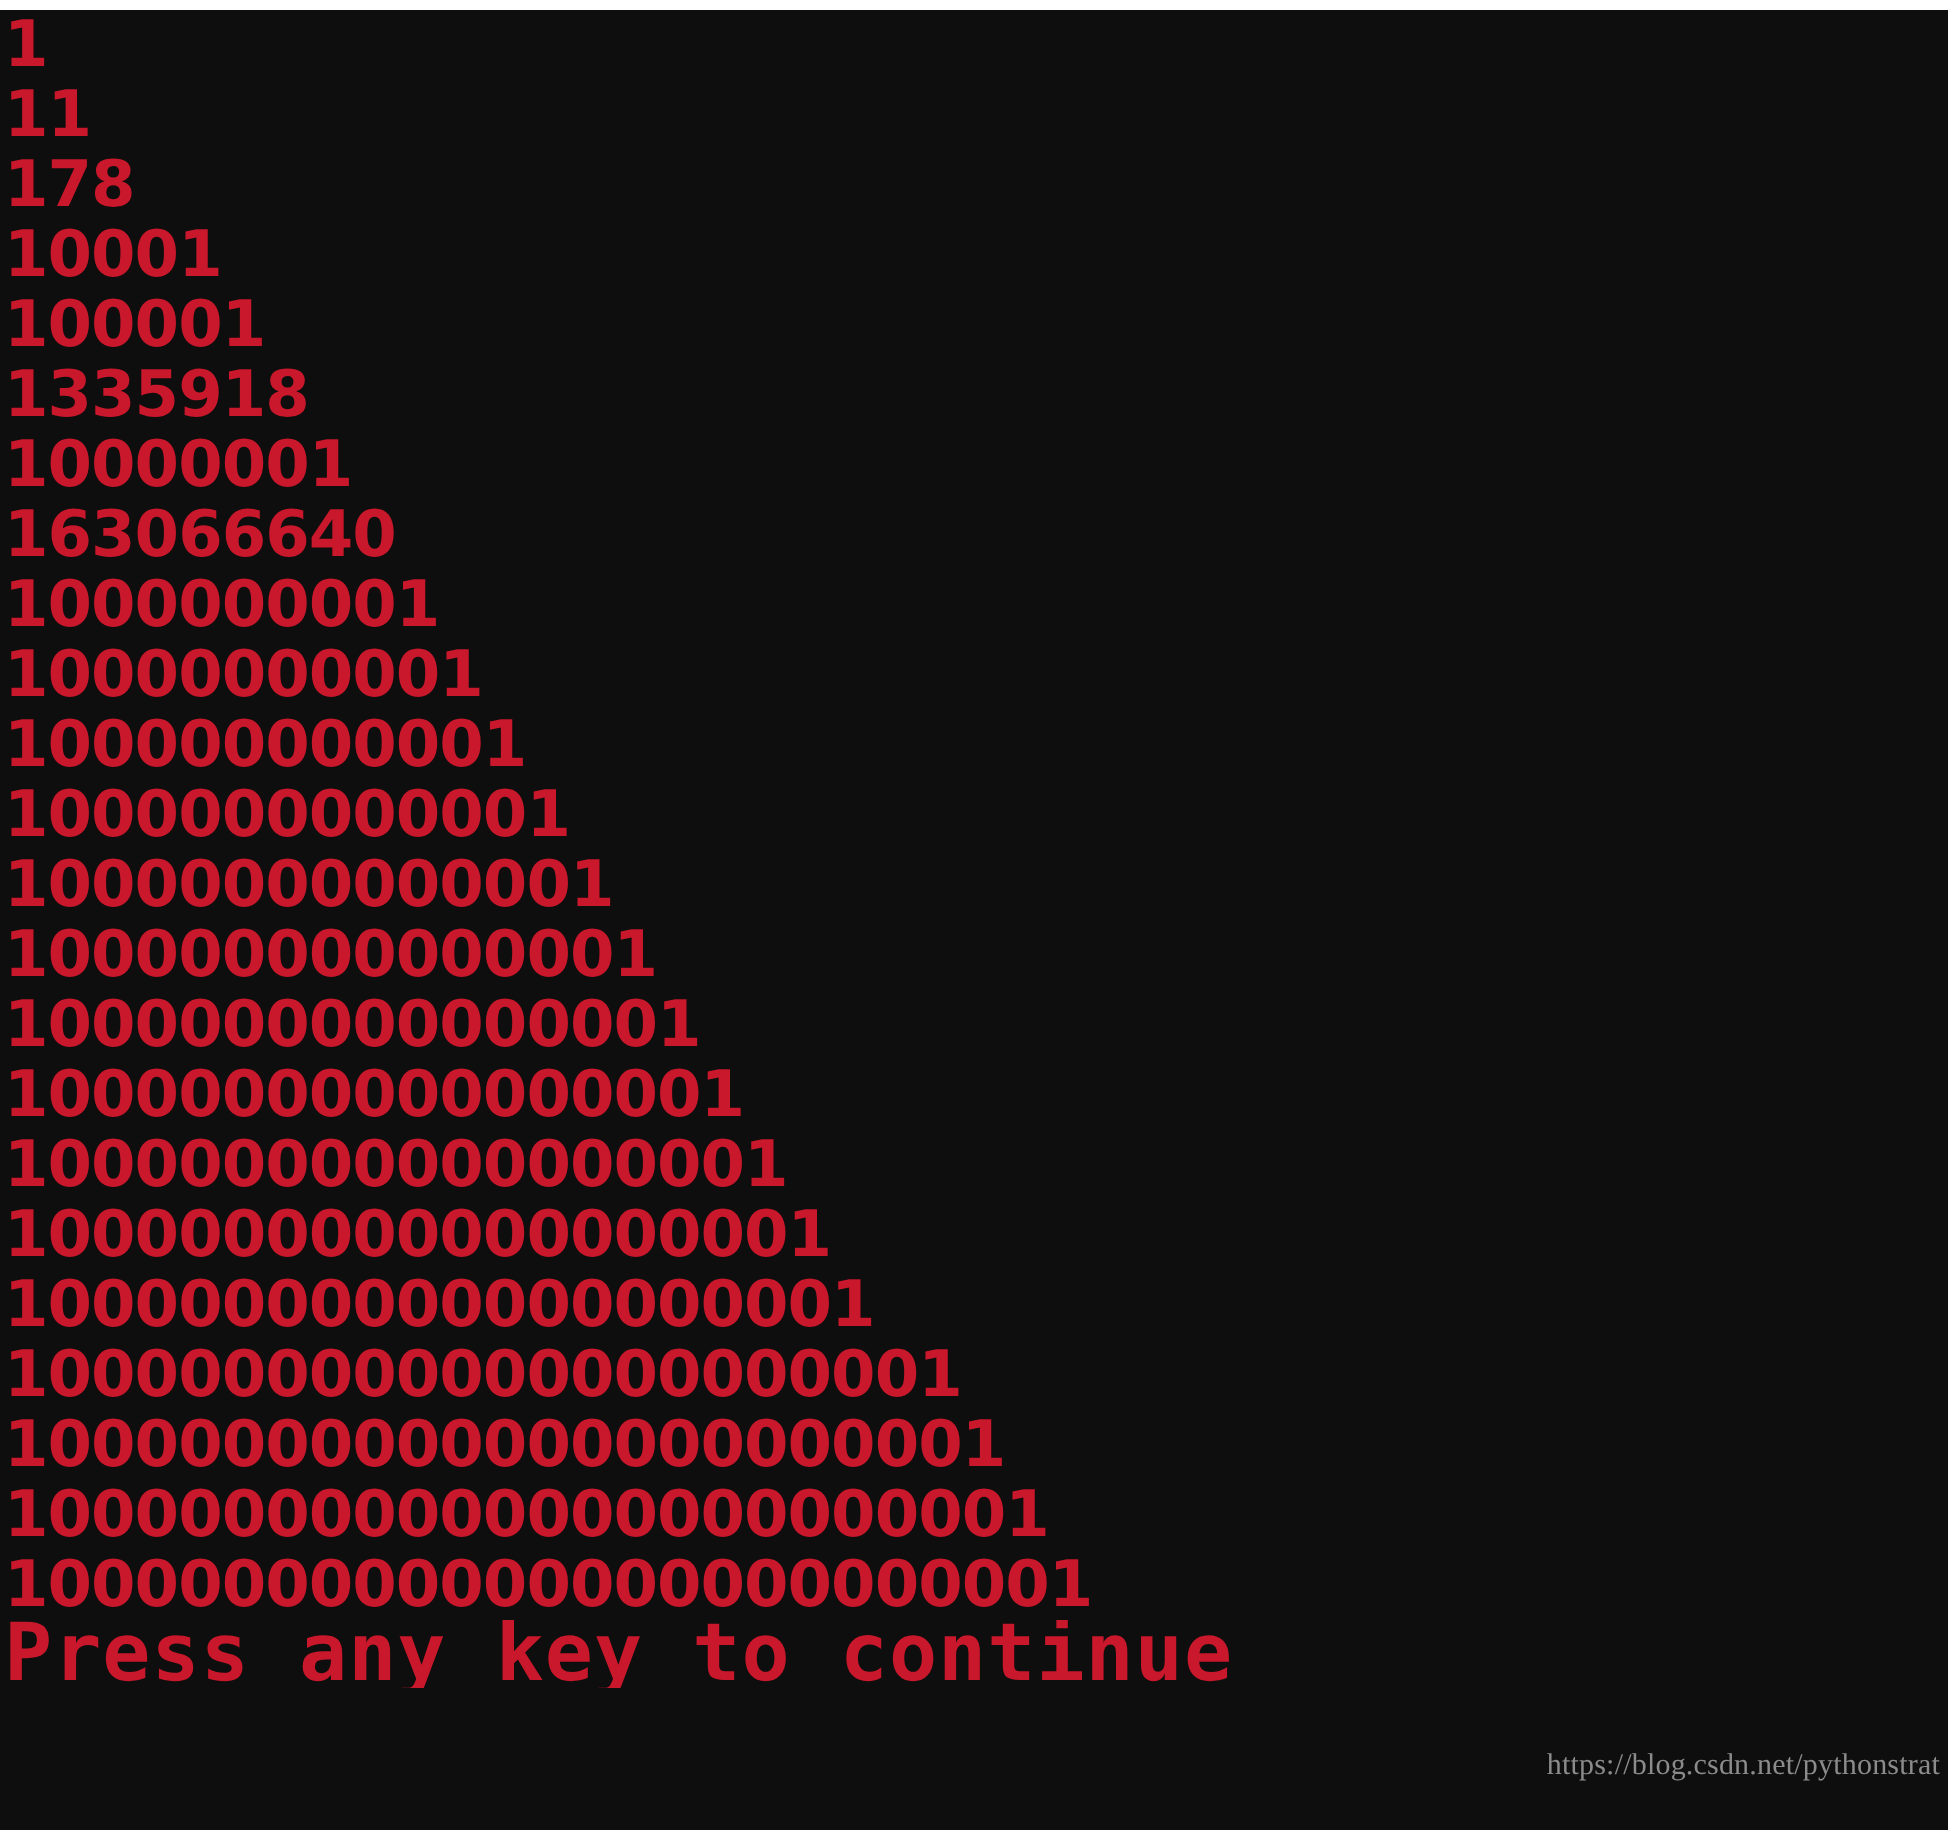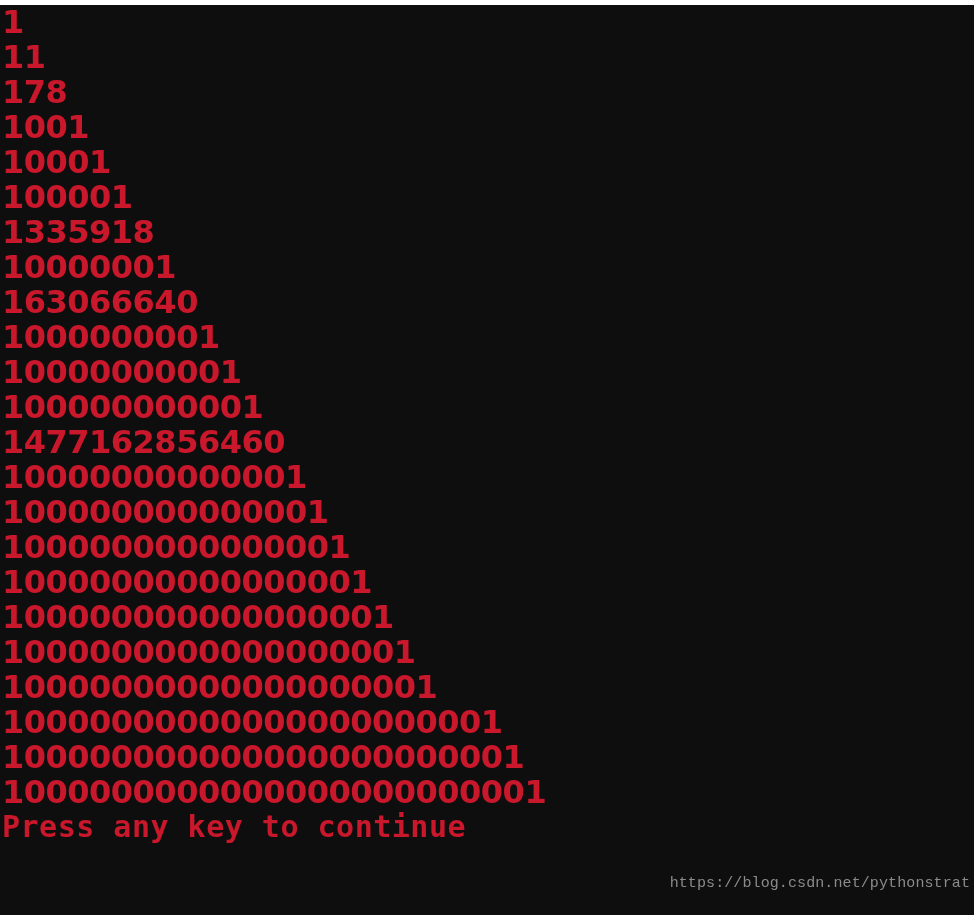--- a/index.html
+++ b/index.html
@@ -50,67 +50,67 @@
     white-space: pre;
     color: #c9172b;
     font-family: "DejaVu Sans", sans-serif;
     font-size: 32px;
     font-weight: 700;
     letter-spacing: -0.5px;
     overflow: hidden;
   }
   .out-line.prompt-line {
     font-family: "DejaVu Sans Mono", monospace;
-    font-size: 30px;
+    font-size: 40px;
     font-weight: 700;
     letter-spacing: 0.5px;
     height: 34px;
     line-height: 34px;
   }
   #watermark {
     position: absolute;
     right: 4px;
     top: 875px;
     color: #8b8b8b;
-    font-family: Liberation Mono, monospace;
+    font-family: Liberation Serif, serif;
     font-size: 15px;
     font-weight: 400;
     letter-spacing: 0.1px;
     white-space: nowrap;
   }
 </style>
 </head>
 <body>
 
 <div id="console-window">
 
   <div id="title-strip"></div>
 
   <div id="console-screen">
     <div id="output-lines">
         <span class="out-line">1</span>
         <span class="out-line">11</span>
         <span class="out-line">178</span>
-        <span class="out-line">1001</span>
         <span class="out-line">10001</span>
         <span class="out-line">100001</span>
         <span class="out-line">1335918</span>
         <span class="out-line">10000001</span>
         <span class="out-line">163066640</span>
         <span class="out-line">1000000001</span>
         <span class="out-line">10000000001</span>
         <span class="out-line">100000000001</span>
-        <span class="out-line">1477162856460</span>
+        <span class="out-line">1000000000001</span>
         <span class="out-line">10000000000001</span>
         <span class="out-line">100000000000001</span>
         <span class="out-line">1000000000000001</span>
         <span class="out-line">10000000000000001</span>
         <span class="out-line">100000000000000001</span>
         <span class="out-line">1000000000000000001</span>
         <span class="out-line">10000000000000000001</span>
+        <span class="out-line">1000000000000000000001</span>
         <span class="out-line">10000000000000000000001</span>
         <span class="out-line">100000000000000000000001</span>
         <span class="out-line">1000000000000000000000001</span>
         <span class="out-line prompt-line">Press any key to continue</span>
       </div>
   </div>
 
   <div id="watermark">https://blog.csdn.net/pythonstrat</div>
 
 </div>

